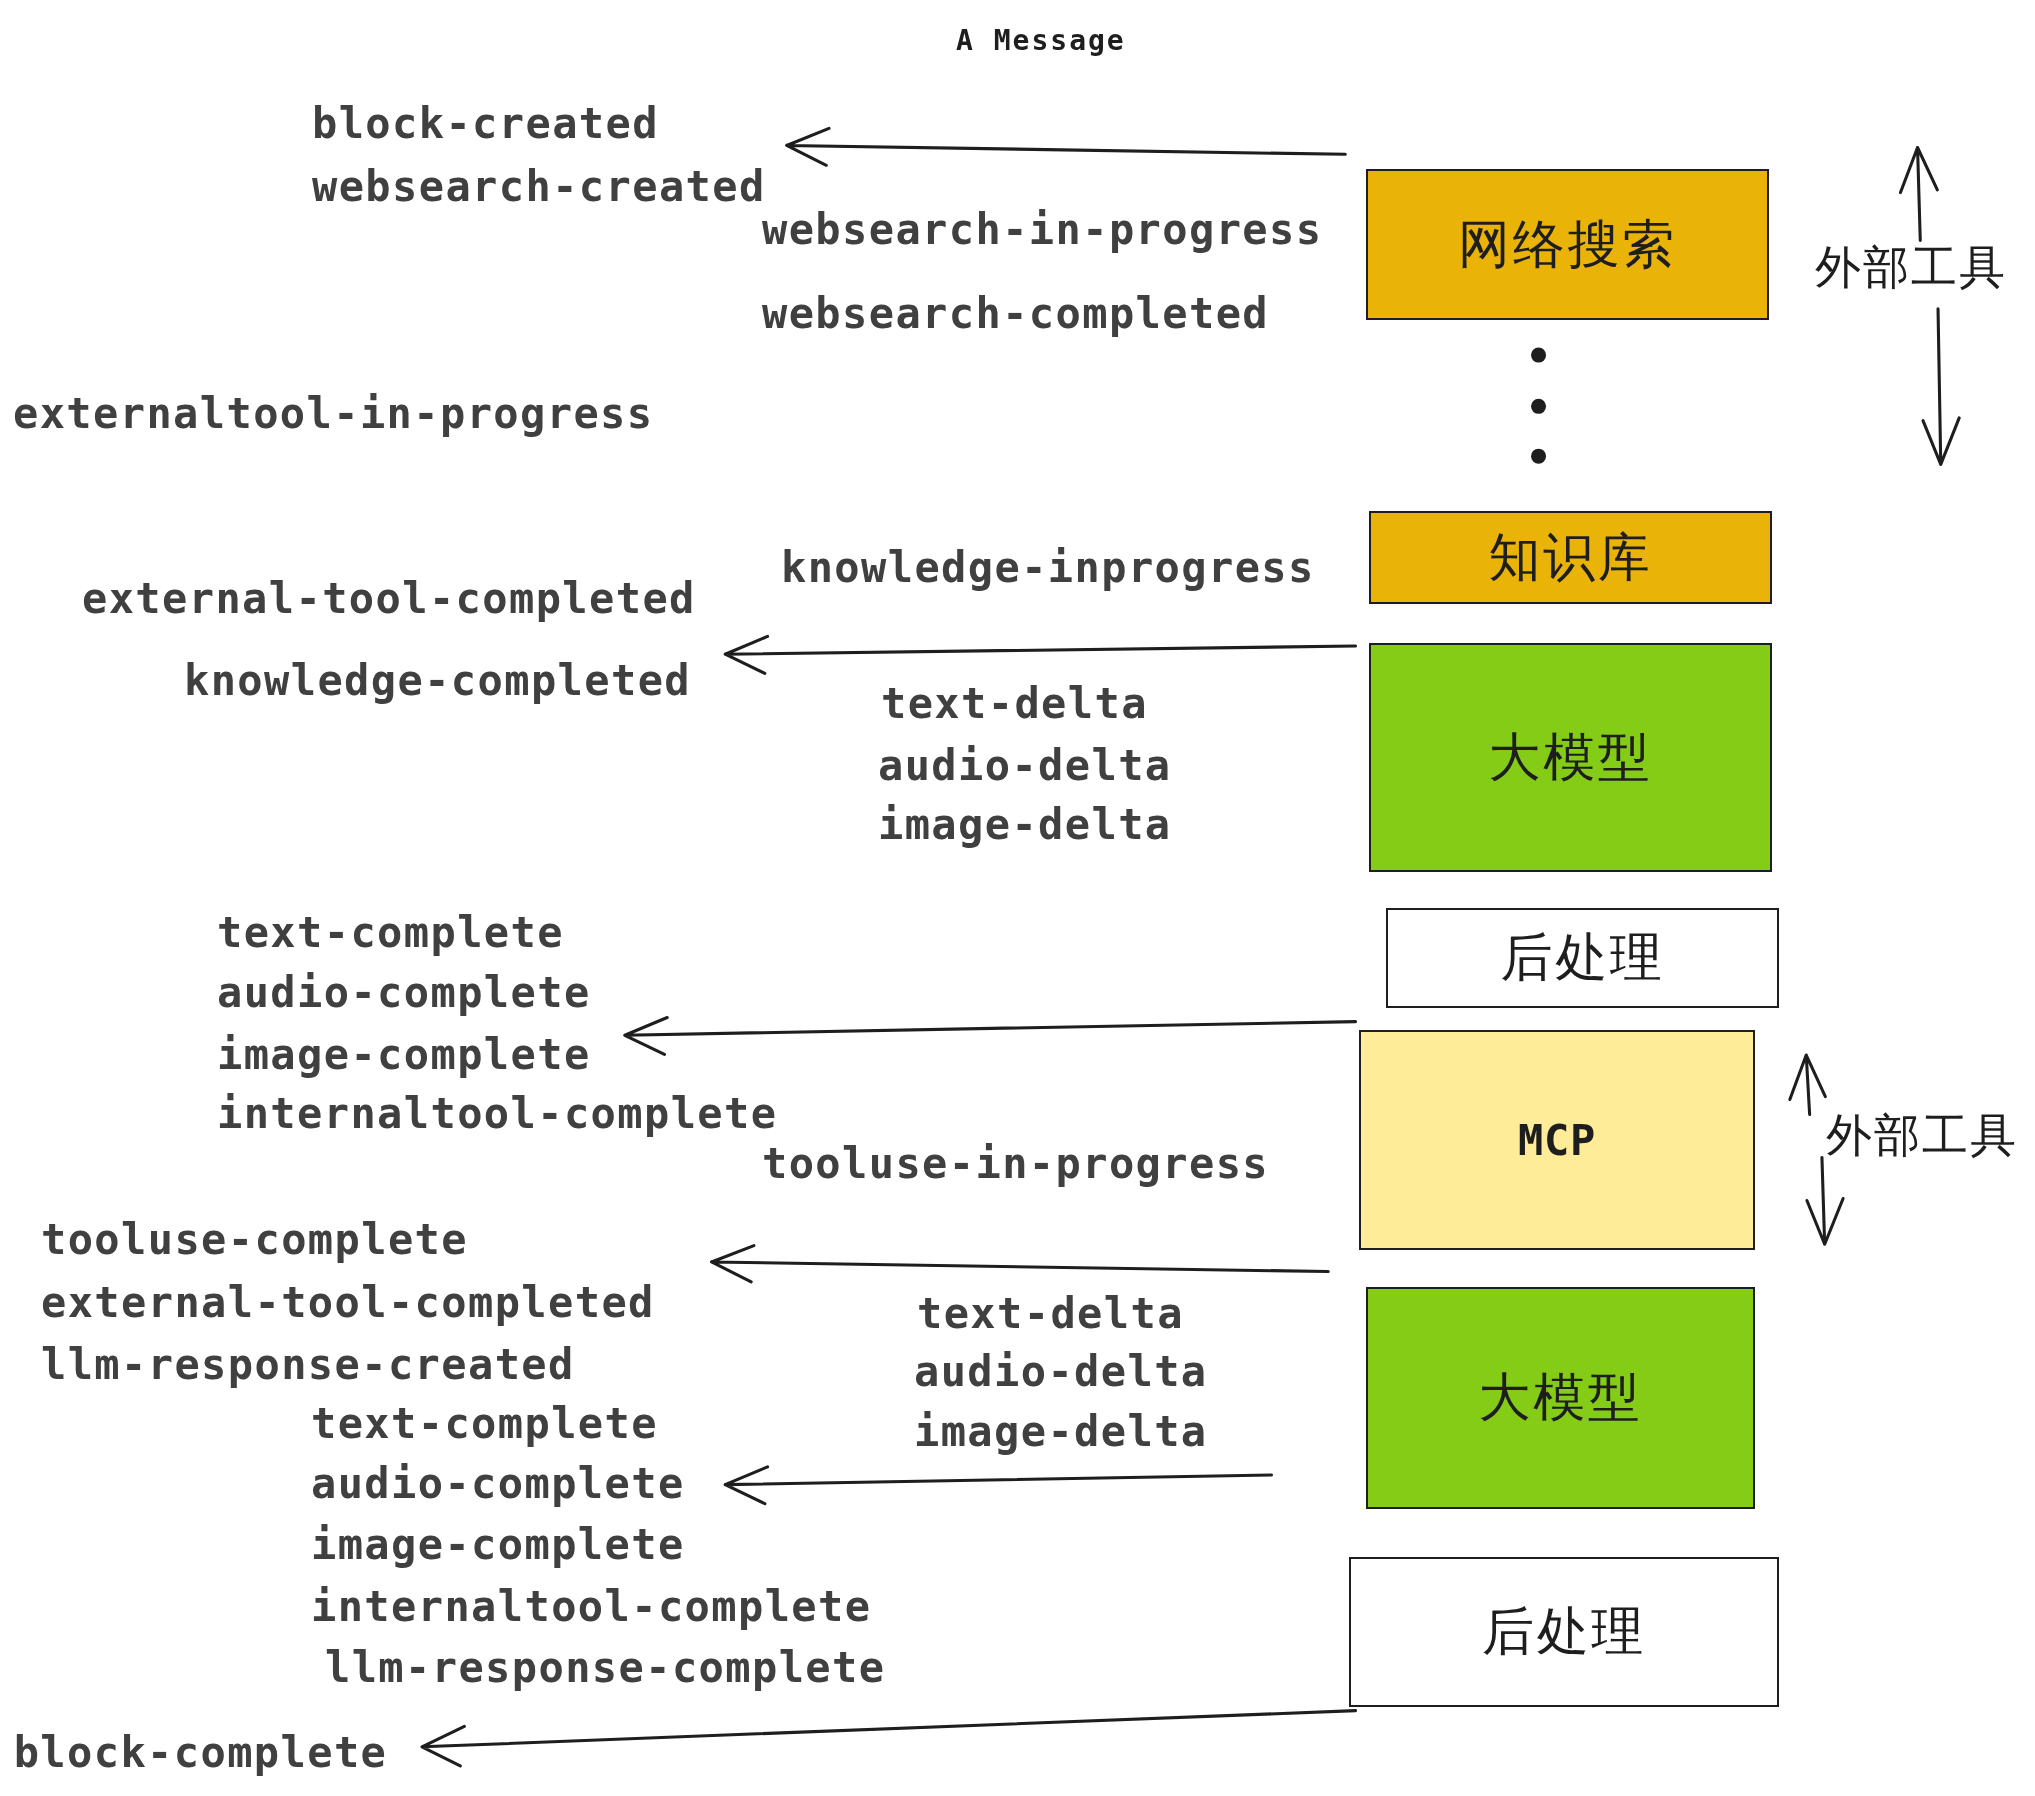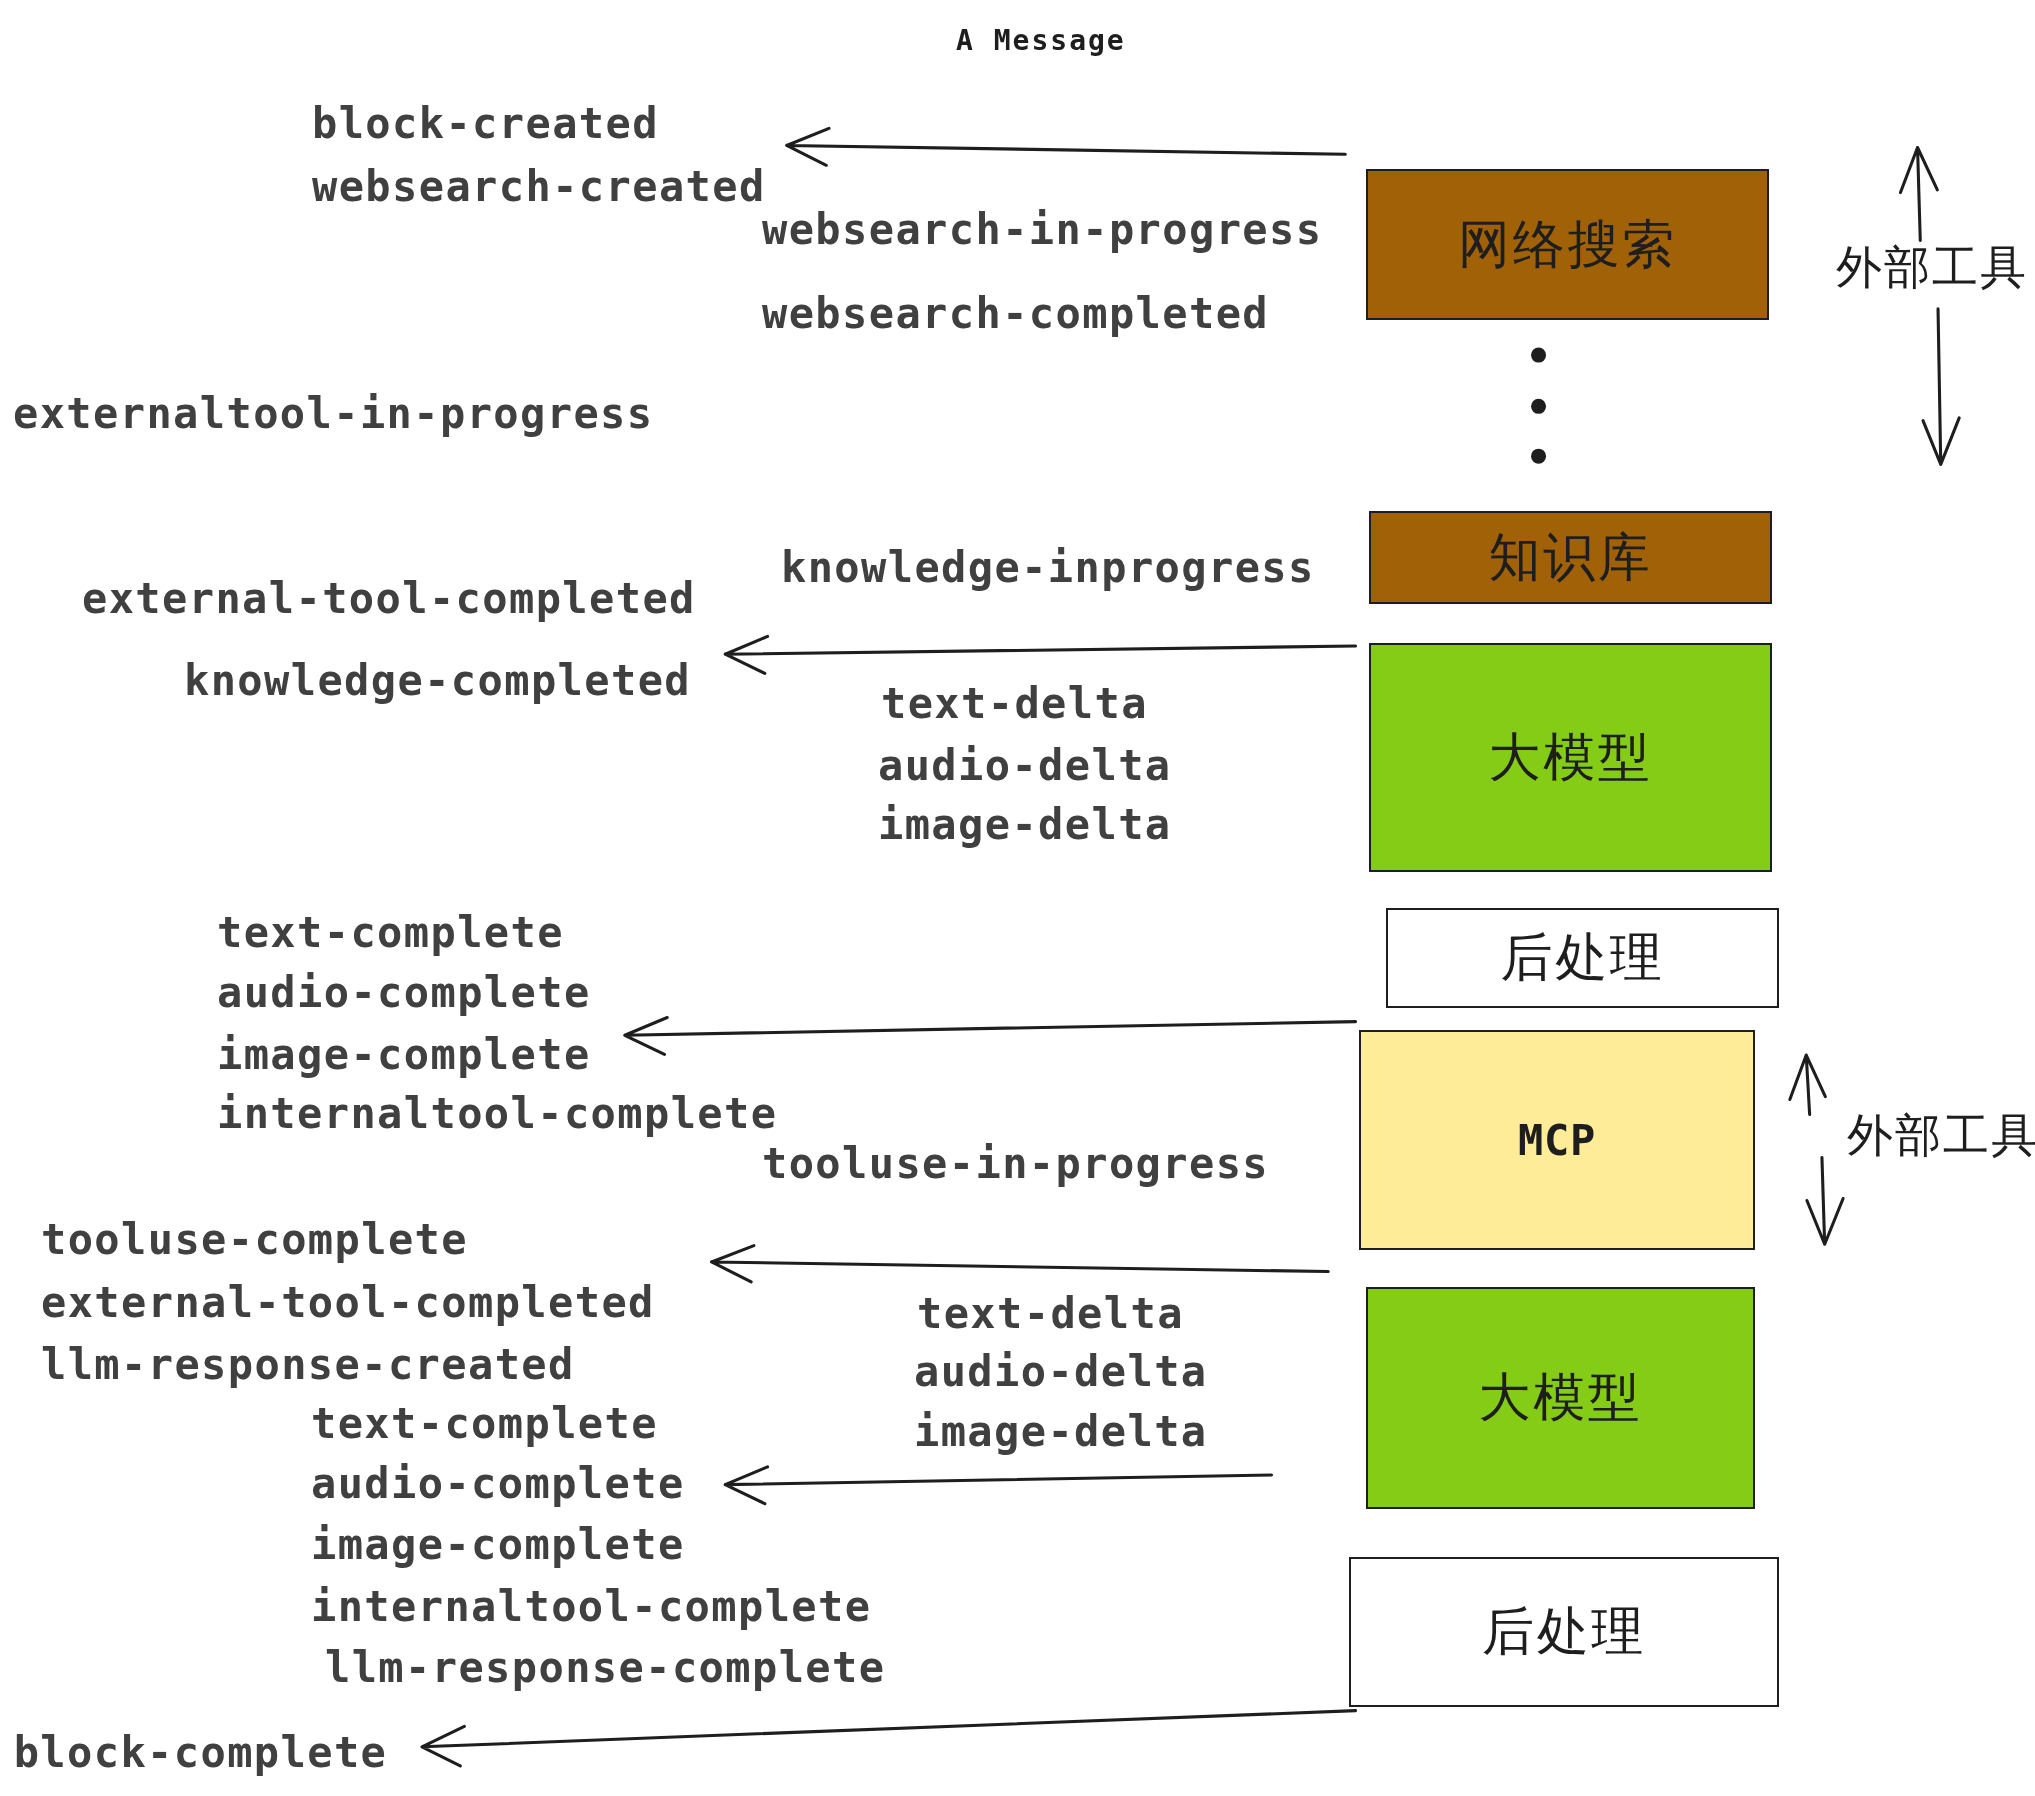--- a/index.html
+++ b/index.html
@@ -19,28 +19,28 @@
     font-size:28px;font-weight:bold;letter-spacing:2px;color:#1e1e1e;
     font-family:"DejaVu Sans Mono","Liberation Mono",monospace;white-space:nowrap;
   }
   .box{
     position:absolute;box-sizing:border-box;border:2.7px solid #1e1e1e;
     display:flex;align-items:center;justify-content:center;
     color:#1e1e1e;font-size:52px;letter-spacing:2.7px;white-space:nowrap;
     font-family:"DejaVu Sans","Liberation Sans",sans-serif;
   }
   .box.mono{font-family:"DejaVu Sans Mono","Liberation Mono",monospace;font-size:42px;font-weight:bold;letter-spacing:0.7px;}
-  .pink{background:#a16207;}
+  .pink{background:#eab308;}
   .green{background:#84cc16;}
   .yellow{background:#ffec99;}
   .white{background:#ffffff;}
   .ann{
     position:absolute;color:#1e1e1e;font-size:46px;letter-spacing:2px;
     font-family:"DejaVu Sans","Liberation Sans",sans-serif;
-    transform:translateY(-50%);white-space:nowrap;margin-left:21px;
+    transform:translateY(-50%);white-space:nowrap;
   }
   svg.overlay{position:absolute;left:0;top:0;pointer-events:none;}
   .ln{stroke:#1e1e1e;stroke-width:4.5;fill:none;stroke-linecap:round;stroke-linejoin:round;}
   .dot{fill:#1e1e1e;stroke:none;}
 </style>
 </head>
 <body>
 
 <div class="title">A Message</div>
 

